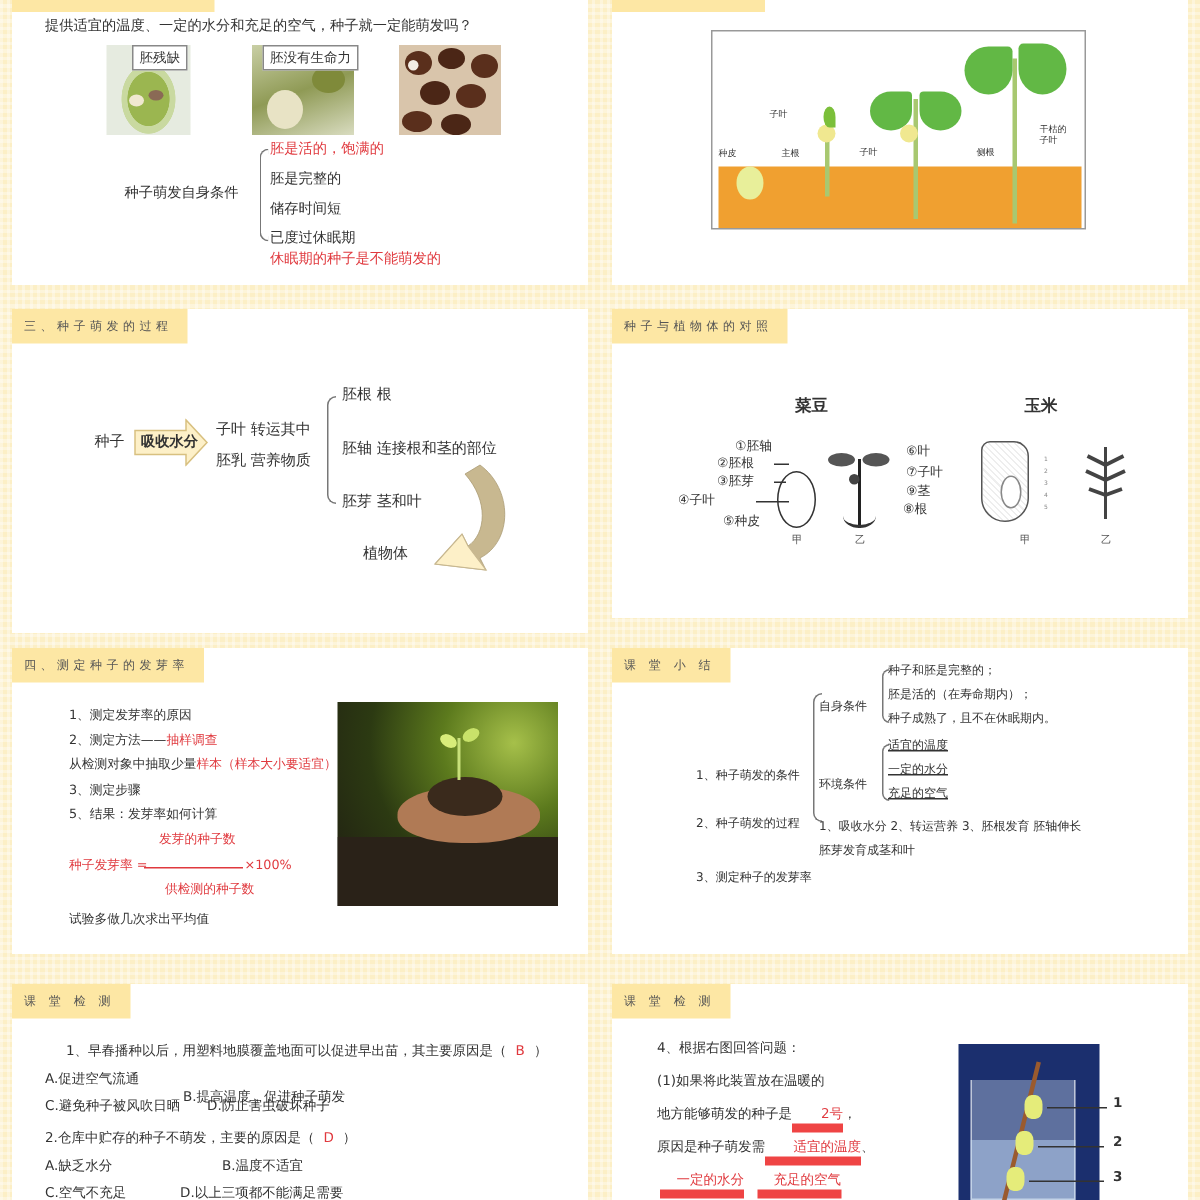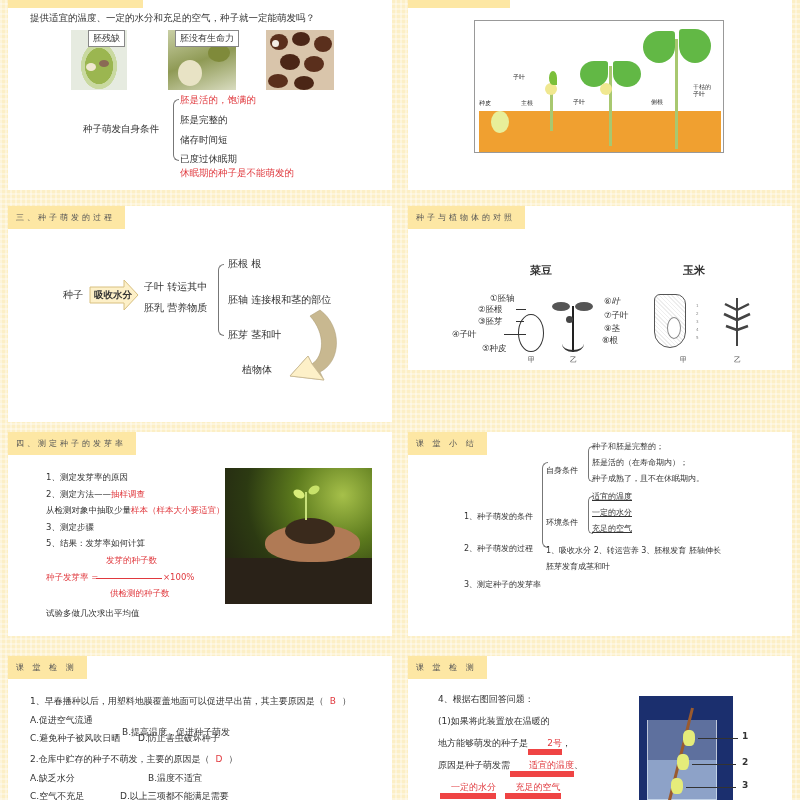--- a/index.html
+++ b/index.html
@@ -121,21 +121,21 @@
   <div class="t" style="left:220px;top:52px;font-size:10px;">胚根  根</div>
   <div class="t" style="left:220px;top:88px;font-size:10px;">胚轴  连接根和茎的部位</div>
   <div class="t" style="left:220px;top:123px;font-size:10px;">胚芽  茎和叶</div>
   <svg style="position:absolute;left:272px;top:100px;" width="70" height="84" viewBox="0 0 70 84">
     <path d="M40,4 C62,20 62,55 40,66 L44,74 L10,70 L28,50 L32,58 C44,50 46,28 30,10 Z" fill="#c8b890" stroke="#a89870" stroke-width="0.5"></path>
     <path d="M10,70 L28,50 L32,58 L44,74 Z" fill="#fdf0c8" stroke="#c8b890" stroke-width="0.8"></path>
   </svg>
   <div class="t" style="left:234px;top:158px;font-size:10px;">植物体</div>
 </div>
 
-<div class="slide" style="left:408px; top:206px; width:384px; height:164px;">
+<div class="slide" style="left:408px; top:206px; width:384px; height:206px;">
   <div class="tab">种子与植物体的对照</div>
   <div class="t" style="left:122px;top:58px;font-size:11px;font-weight:bold;">菜豆</div>
   <div class="t" style="left:275px;top:58px;font-size:11px;font-weight:bold;">玉米</div>
 
   <div style="position:absolute;left:110px;top:108px;width:26px;height:38px;border:1px solid #333;border-radius:50%;"></div>
   <div class="t" style="left:82px;top:87px;font-size:8.5px;">①胚轴</div>
   <div class="t" style="left:70px;top:98px;font-size:8.5px;">②胚根</div>
   <div class="t" style="left:70px;top:110px;font-size:8.5px;">③胚芽</div>
   <div class="t" style="left:44px;top:123px;font-size:8.5px;">④子叶</div>
   <div class="t" style="left:74px;top:137px;font-size:8.5px;">⑤种皮</div>
@@ -144,21 +144,21 @@
   <div style="position:absolute;left:108px;top:103px;width:10px;height:1px;background:#333;"></div>
   <div class="t" style="left:120px;top:150px;font-size:7px;color:#555;">甲</div>
 
   <div style="position:absolute;left:142px;top:94px;width:46px;height:58px;">
     <div style="position:absolute;left:22px;top:6px;width:2px;height:46px;background:#222;"></div>
     <div style="position:absolute;left:2px;top:2px;width:18px;height:9px;background:#555;border-radius:50%;"></div>
     <div style="position:absolute;left:25px;top:2px;width:18px;height:9px;background:#555;border-radius:50%;"></div>
     <div style="position:absolute;left:16px;top:16px;width:7px;height:7px;background:#444;border-radius:50%;"></div>
     <div style="position:absolute;left:12px;top:36px;width:22px;height:16px;border-bottom:2px solid #333;border-radius:0 0 50% 50%;"></div>
   </div>
-  <div class="t" style="left:196px;top:90px;font-size:8.5px;font-style:italic;">⑥叶</div>
+  <div class="t" style="left:196px;top:90px;font-size:8.5px;">⑥叶</div>
   <div class="t" style="left:196px;top:104px;font-size:8.5px;">⑦子叶</div>
   <div class="t" style="left:196px;top:117px;font-size:8.5px;">⑨茎</div>
   <div class="t" style="left:194px;top:129px;font-size:8.5px;">⑧根</div>
   <div class="t" style="left:162px;top:150px;font-size:7px;color:#555;">乙</div>
 
   <div style="position:absolute;left:246px;top:88px;width:32px;height:54px;border:1px solid #555;border-radius:6px 10px 16px 16px;background:repeating-linear-gradient(45deg,#eee 0 1px,#fff 1px 3px);">
     <div style="position:absolute;left:12px;top:22px;width:14px;height:22px;background:#fff;border:1px solid #888;border-radius:50%;"></div>
   </div>
   <div style="position:absolute;left:288px;top:96px;font-size:4px;color:#888;line-height:8px;">
     <div>1</div>
@@ -218,21 +218,21 @@
   <div class="t" style="left:184px;top:76px;font-size:8px;text-decoration:underline;">一定的水分</div>
   <div class="t" style="left:184px;top:92px;font-size:8px;text-decoration:underline;">充足的空气</div>
   <div class="t" style="left:56px;top:112px;font-size:8px;">2、种子萌发的过程</div>
   <div class="t" style="left:138px;top:114px;font-size:8px;">1、吸收水分 2、转运营养 3、胚根发育  胚轴伸长</div>
   <div class="t" style="left:138px;top:130px;font-size:8px;">胚芽发育成茎和叶</div>
   <div class="t" style="left:56px;top:148px;font-size:8px;">3、测定种子的发芽率</div>
 </div>
 
 <div class="slide" style="left:8px; top:656px; width:384px; height:144px;">
   <div class="tab">课 堂 检 测</div>
-  <div class="t" style="left:22px;top:40px;font-size:9px;">
+  <div class="t" style="left:36px;top:40px;font-size:9px;">
     <span>1、早春播种以后，用塑料地膜覆盖地面可以促进早出苗，其主要原因是（</span><span class="red" style="padding:0 6px;">B</span><span>）</span>
   </div>
   <div class="t" style="left:22px;top:59px;font-size:9px;">A.促进空气流通</div>
   <div class="t" style="left:114px;top:59px;font-size:9px;margin-top:12px;">B.提高温度，促进种子萌发</div>
   <div class="t" style="left:22px;top:77px;font-size:9px;">C.避免种子被风吹日晒</div>
   <div class="t" style="left:130px;top:77px;font-size:9px;">D.防止害虫破坏种子</div>
   <div class="t" style="left:22px;top:98px;font-size:9px;">
     <span>2.仓库中贮存的种子不萌发，主要的原因是（</span><span class="red" style="padding:0 6px;">D</span><span>）</span>
   </div>
   <div class="t" style="left:22px;top:117px;font-size:9px;">A.缺乏水分</div>

